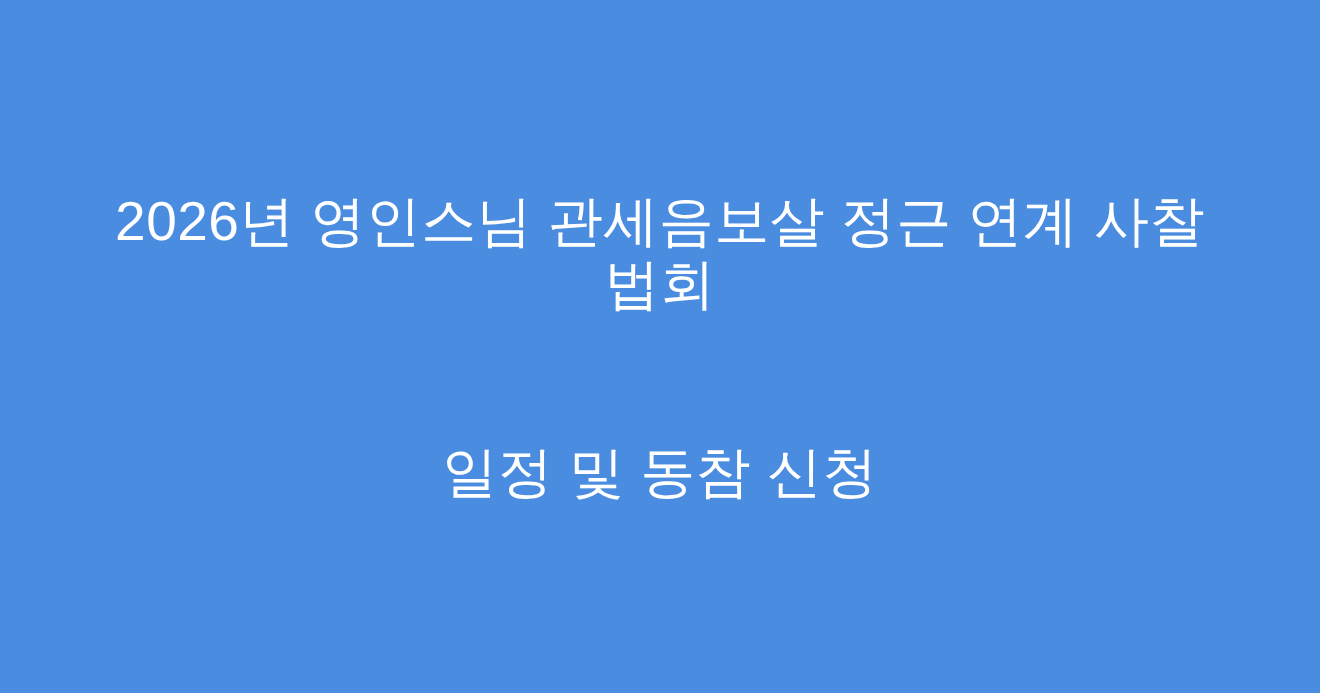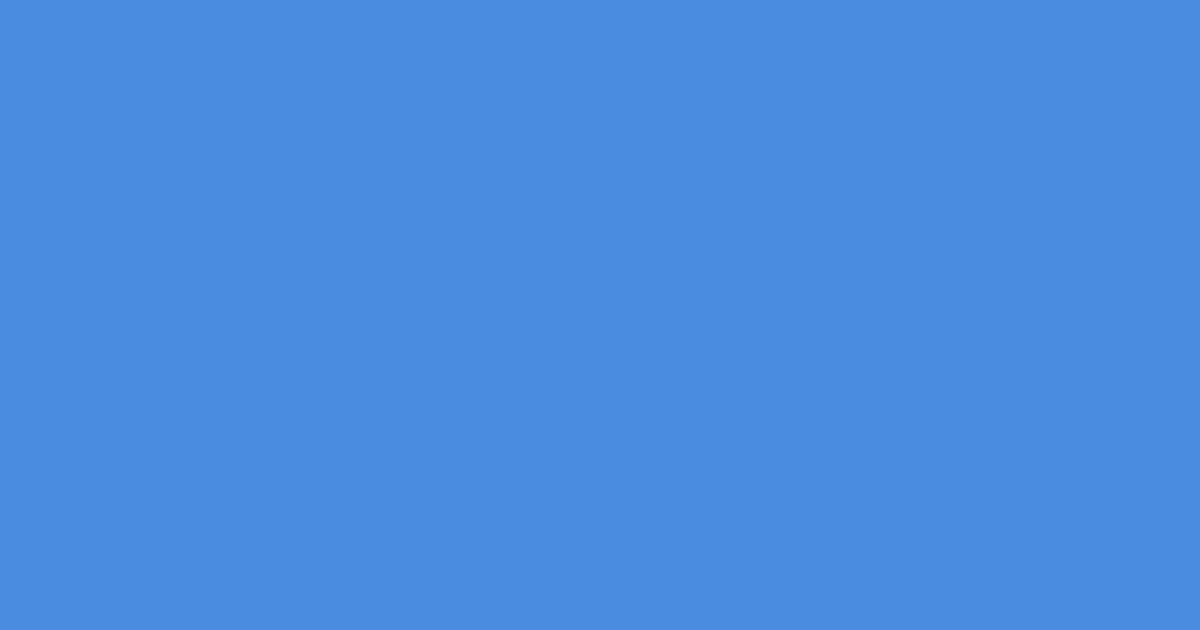--- a/index.html
+++ b/index.html
@@ -54,15 +54,17 @@
   .title-line {
     display: block;
   }
 </style>
 </head>
 <body>
 
 <div class="og-card" style="background: rgb(74, 140, 224);">
   <div class="card-inner">
     <h1 class="card-title" style="color: rgb(255, 255, 255);">
+      <span class="title-line">2026년 영인스님 관세음보살 정근 연계 사찰 법회</span>
+      <span class="title-line">일정 및 동참 신청</span>
     </h1>
   </div>
 </div>
 
 </body></html>

